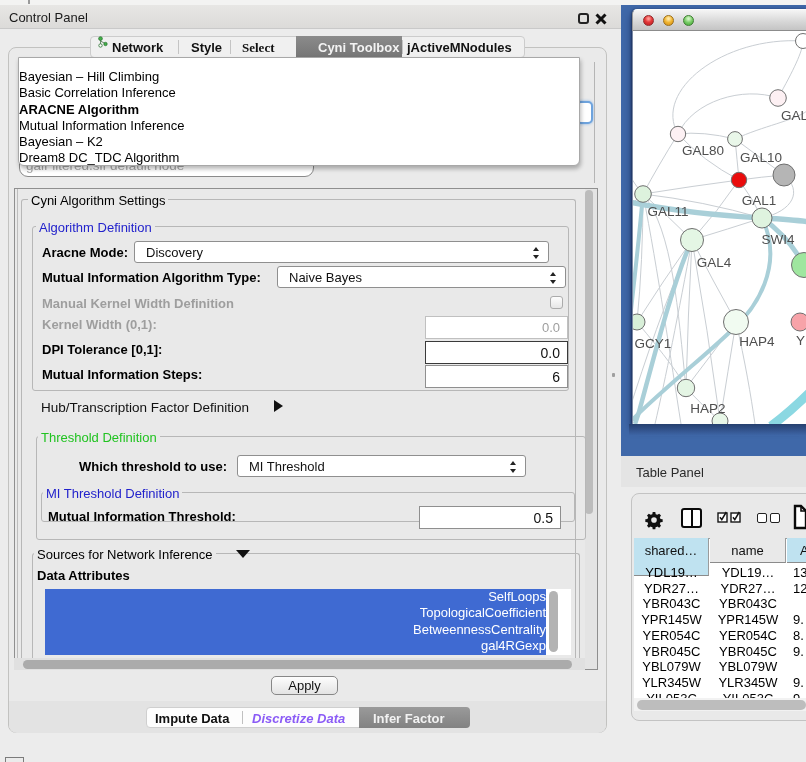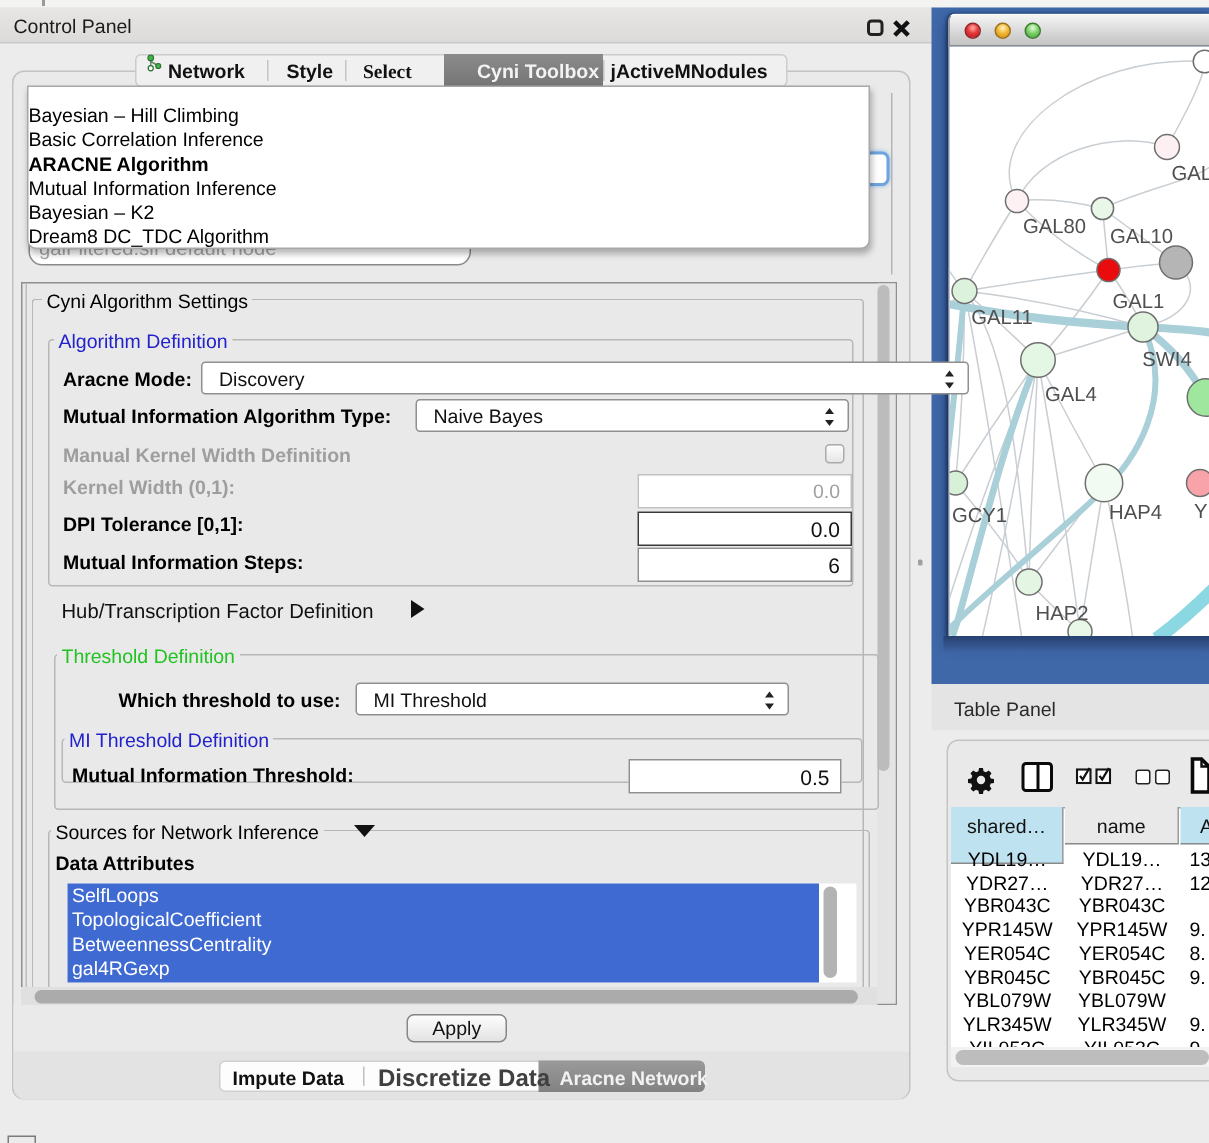--- a/index.html
+++ b/index.html
@@ -165,21 +165,21 @@
 </div>
 
 <div class="group" style="left:21px;top:199px;width:555px;height:469px;border-radius:3px;border-bottom:none;">
   <span class="gtitle" style="background:#e9e9e9;">Cyni Algorithm Settings</span>
 </div>
 
 <div class="group" style="left:32px;top:226px;width:537px;height:165px;">
   <span class="gtitle" style="background:#e9e9e9;color:#2222cc;left:3px;">Algorithm Definition</span>
 </div>
 <div class="abs b" style="left:42px;top:245px;font-size:13px;">Aracne Mode:</div>
-<div class="combo" style="left:134px;top:241px;width:512px;height:22px;">
+<div class="combo" style="left:134px;top:241px;width:415px;height:22px;">
       <span class="ctext">Discovery</span>
       <span class="arrows"></span>
     </div>
 <div class="abs b" style="left:42px;top:270px;font-size:13px;">Mutual Information Algorithm Type:</div>
 <div class="combo" style="left:277px;top:266px;width:289px;height:22px;">
       <span class="ctext">Naive Bayes</span>
       <span class="arrows"></span>
     </div>
 <div class="abs b dis" style="left:42px;top:296px;font-size:13px;">Manual Kernel Width Definition</div>
 <div class="abs" style="left:550px;top:296px;width:13px;height:13px;border:1px solid #ababab;border-radius:3px;background:linear-gradient(#fdfdfd,#e6e6e6);"></div>
@@ -215,36 +215,36 @@
 <div class="field" style="left:419px;top:506px;width:142px;height:23px;">
       <span class="fv" style="font-size:14px;">0.5</span>
     </div>
 
 <div class="group" style="left:32px;top:553px;width:548px;height:115px;border-bottom:none;">
   <span class="gtitle" style="background:#e9e9e9;left:1px;">Sources for Network Inference</span>
 </div>
 <div class="abs" style="left:236px;top:550px;width:0;height:0;border-left:7px solid transparent;border-right:7px solid transparent;border-top:8px solid #111;"></div>
 <div class="abs b" style="left:37px;top:568px;font-size:13px;">Data Attributes</div>
 <div class="abs" style="left:45px;top:589px;width:526px;height:66px;background:#fff;"></div>
-<div class="abs" style="left:45px;top:589px;width:501px;height:66px;background:#3f6ad2;color:#fff;font-size:13px;line-height:16.4px;padding-left:3px;overflow:hidden;">SelfLoops<br>TopologicalCoefficient<br>BetweennessCentrality<br>gal4RGexp</div>
+<div class="abs" style="left:45px;top:589px;width:501px;height:66px;background:#3f6ad2;color:#fff;font-size:13px;line-height:16.4px;padding-left:3px;overflow:hidden;text-align:right;">SelfLoops<br>TopologicalCoefficient<br>BetweennessCentrality<br>gal4RGexp</div>
 <div class="abs" style="left:549px;top:591px;width:9px;height:61px;background:#b3b3b3;border-radius:4.5px;"></div>
 
 <div class="abs" style="left:14px;top:658px;width:571px;height:12px;background:#e0e0e0;"></div>
 <div class="abs" style="left:23px;top:660px;width:549px;height:9px;background:#ababab;border-radius:4.5px;"></div>
 
 <div class="abs" style="left:9px;top:670px;width:597px;height:31px;background:#eaeaea;"></div>
 <div class="abs" style="left:271px;top:676px;width:67px;height:19px;background:linear-gradient(#fdfdfd,#e3e3e3);border:1px solid #878787;border-radius:5px;text-align:center;font-size:13px;color:#111;line-height:17px;">Apply</div>
 
 <div class="abs" style="left:9px;top:701px;width:597px;height:32px;background:#e3e3e3;border-radius:0 0 8px 8px;"></div>
 <div class="abs" style="left:146px;top:707px;width:324px;height:21px;background:#fdfdfd;border:1px solid #cfcfcf;border-radius:4px;"></div>
 <div class="abs" style="left:242px;top:711px;width:1px;height:13px;background:#c0c0c0;"></div>
 <div class="abs" style="left:359px;top:707px;width:111px;height:21px;background:linear-gradient(#9a9a9a,#828282);border-radius:0 4px 4px 0;"></div>
 <div class="abs b" style="left:155px;top:711px;font-size:13px;color:#111;">Impute Data</div>
-<div class="abs b" style="left:252px;top:711px;font-size:16px;color:#404040;">Discretize Data</div>
-<div class="abs b" style="left:373px;top:711px;font-size:13px;color:#f2f2f2;">Aracne Network</div>
+<div class="abs b" style="left:252px;top:711px;font-size:13px;color:#8b5cf6;font-style:italic;">Discretize Data</div>
+<div class="abs b" style="left:373px;top:711px;font-size:13px;color:#f2f2f2;">Infer Factor</div>
 
 <div class="abs" style="left:612px;top:373px;width:3px;height:4px;background:#9f9f9f;border-radius:1px;"></div>
 
 <div class="abs" style="left:5px;top:757px;width:19px;height:10px;border:1.5px solid #7b7b7b;background:#ebebeb;"></div>
 
 <svg class="abs" style="left:644px;top:510px;" width="20" height="20" viewBox="0 0 20 20">
   <path fill="#111" d="M10 2 l1.3 0 .4 2.2 a6 6 0 0 1 1.6 .66 l1.9-1.2 1.8 1.8 -1.2 1.9 a6 6 0 0 1 .66 1.6 l2.2 .4 0 2.6 -2.2 .4 a6 6 0 0 1 -.66 1.6 l1.2 1.9 -1.8 1.8 -1.9-1.2 a6 6 0 0 1 -1.6 .66 l-.4 2.2 -2.6 0 -.4-2.2 a6 6 0 0 1 -1.6-.66 l-1.9 1.2 -1.8-1.8 1.2-1.9 a6 6 0 0 1 -.66-1.6 l-2.2-.4 0-2.6 2.2-.4 a6 6 0 0 1 .66-1.6 l-1.2-1.9 1.8-1.8 1.9 1.2 a6 6 0 0 1 1.6-.66 l.4-2.2 z M10 7.2 a2.8 2.8 0 1 0 0 5.6 a2.8 2.8 0 1 0 0-5.6 z"></path>
 </svg>
 <div class="abs" style="left:681px;top:508px;width:21px;height:20px;border:2.2px solid #0a0a0a;border-radius:3px;background:#fff;"></div>
 <div class="abs" style="left:690.5px;top:510px;width:2px;height:16px;background:#0a0a0a;"></div>

